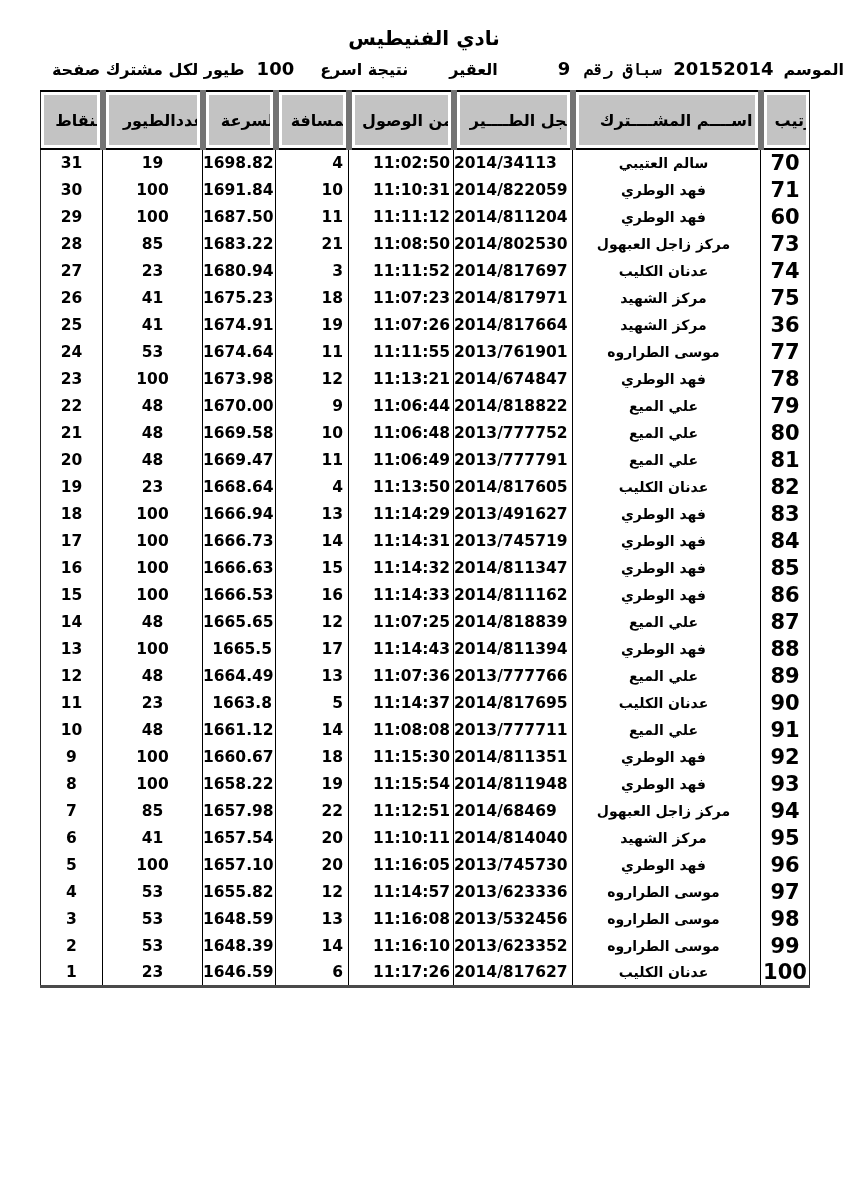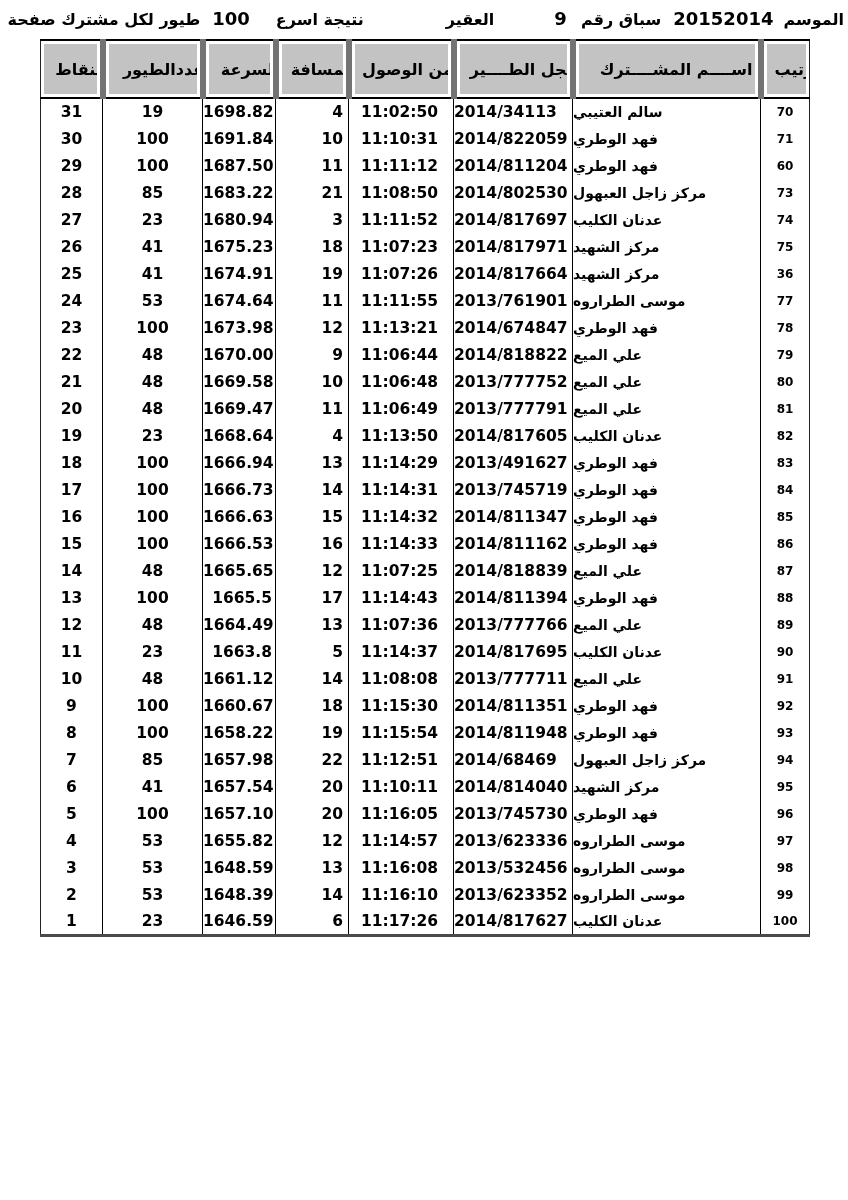--- a/index.html
+++ b/index.html
@@ -27,23 +27,23 @@
     display: flex;
     align-items: baseline;
     padding: 8px 4px 0 48px;
     font-size: 16px;
     white-space: nowrap;
   }
   .meta-row .lbl { font-size: 16px; }
   .meta-row .val { font-size: 18px; }
   .m-season-label  { margin-left: 10px; }
   .m-season-value  { margin-left: 12px; }
-  .m-race-label    { margin-left: 14px; }
+  .m-race-label    { margin-left: 14px; font-family: Liberation Mono, monospace; }
   .m-race-number   { margin-left: 60px; }
-  .m-location      { margin-left: 82px; }
+  .m-location      { margin-left: 41px; }
   .m-result-label  { margin-left: 26px; }
   .m-fastest-count { margin-left: 12px; }
   .m-per-member    { margin-left: 28px; }
 
   table.results {
     direction: rtl;
     table-layout: fixed;
     border-collapse: collapse;
     width: 770px;
     margin: 10px 38px 0 40px;
@@ -89,34 +89,35 @@
     padding: 0;
     border-left: 1px solid #000;
     white-space: nowrap;
     overflow: hidden;
     font-size: 15.5px;
     vertical-align: middle;
   }
   tbody td:last-child { border-left: none; }
 
   .num { direction: ltr; unicode-bidi: embed; }
-  .c-rank   { text-align: center; font-size: 12px; }
-  .c-name   { text-align: left; padding-right: 6px; font-size: 14px; }
+  .c-rank   { text-align: center; font-size: 21px; }
+  .c-name   { text-align: center; padding-right: 6px; font-size: 14px; }
   .c-ring   { padding-right: 6px; }
-  .c-time   { text-align: center; padding-right: 3px; }
+  .c-time   { text-align: right; padding-right: 3px; }
   .c-dist   { text-align: right; padding-right: 5px; }
   .c-speed  { text-align: right; padding-right: 3px; }
   .c-birds  { text-align: center; }
   .c-points { text-align: center; }
 </style>
 </head>
 <body>
 
 <div class="page">
 
+  <div class="club-title">نادي الفنيطيس</div>
 
   <div class="meta-row">
     <span class="lbl m-season-label">الموسم</span>
     <span class="val num m-season-value">20152014</span>
     <span class="lbl m-race-label">سباق رقم</span>
     <span class="val num m-race-number">9</span>
     <span class="lbl m-location">العقير</span>
     <span class="lbl m-result-label">نتيجة اسرع</span>
     <span class="val num m-fastest-count">100</span>
     <span class="lbl m-per-member">طيور لكل مشترك صفحة</span>

